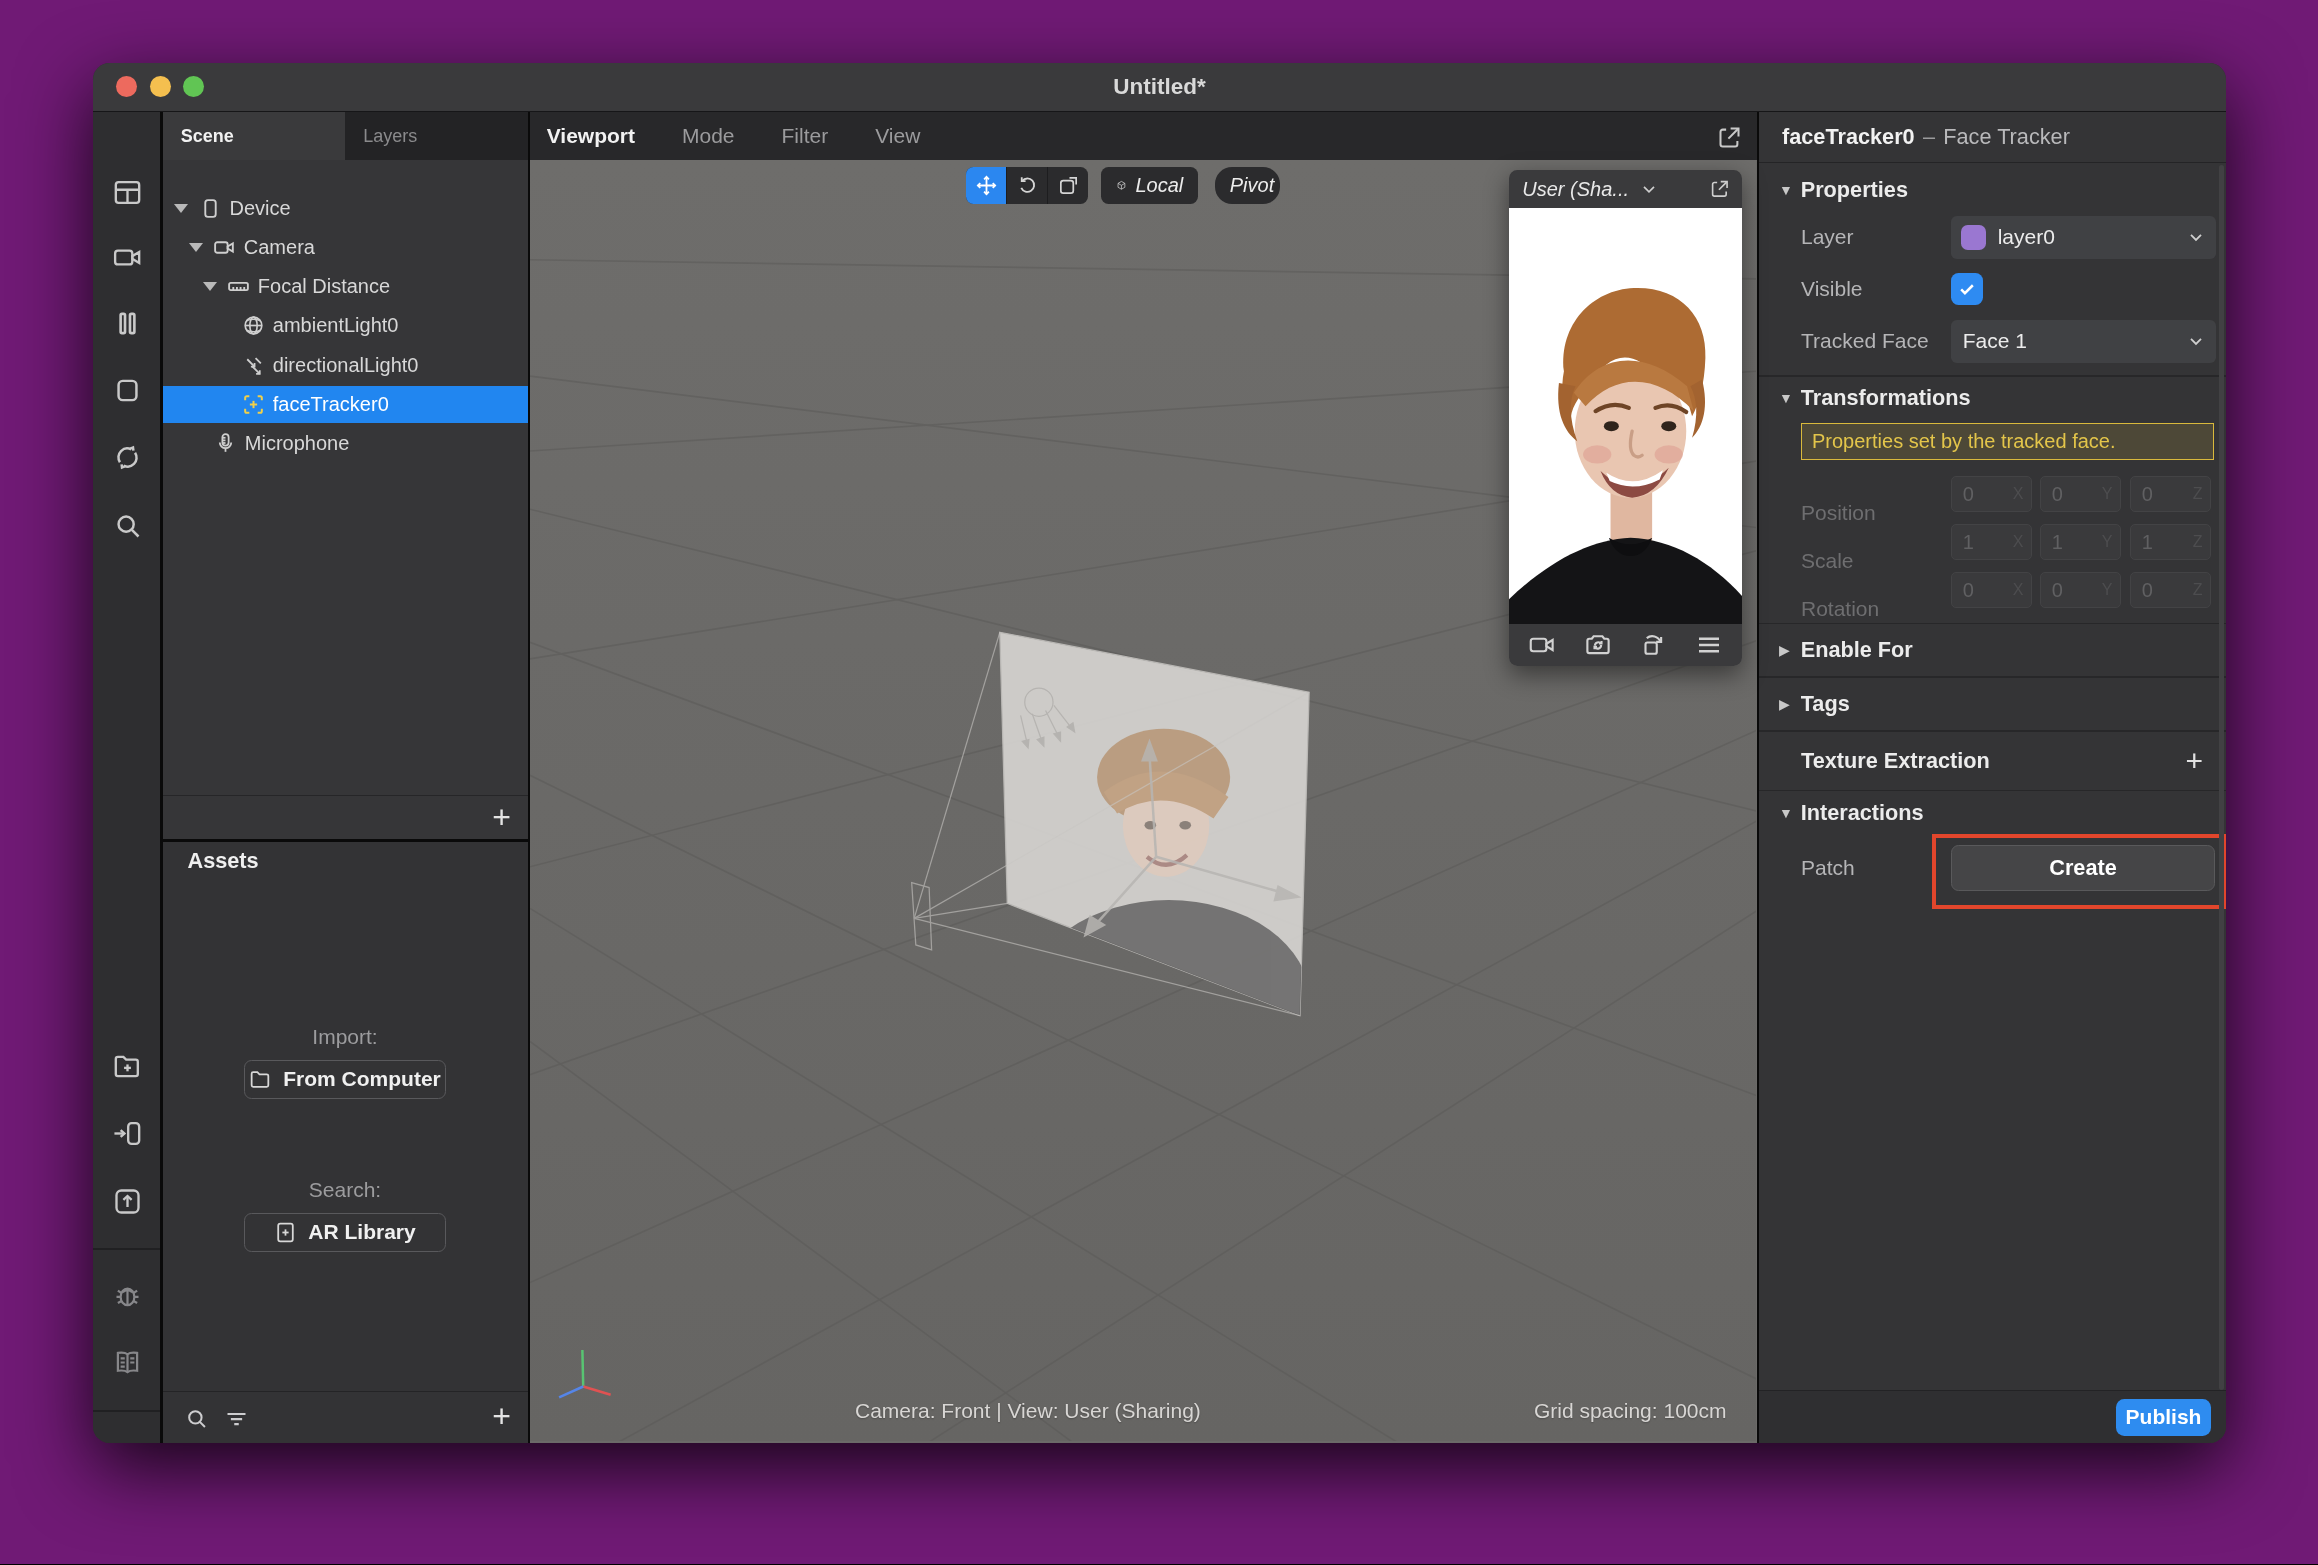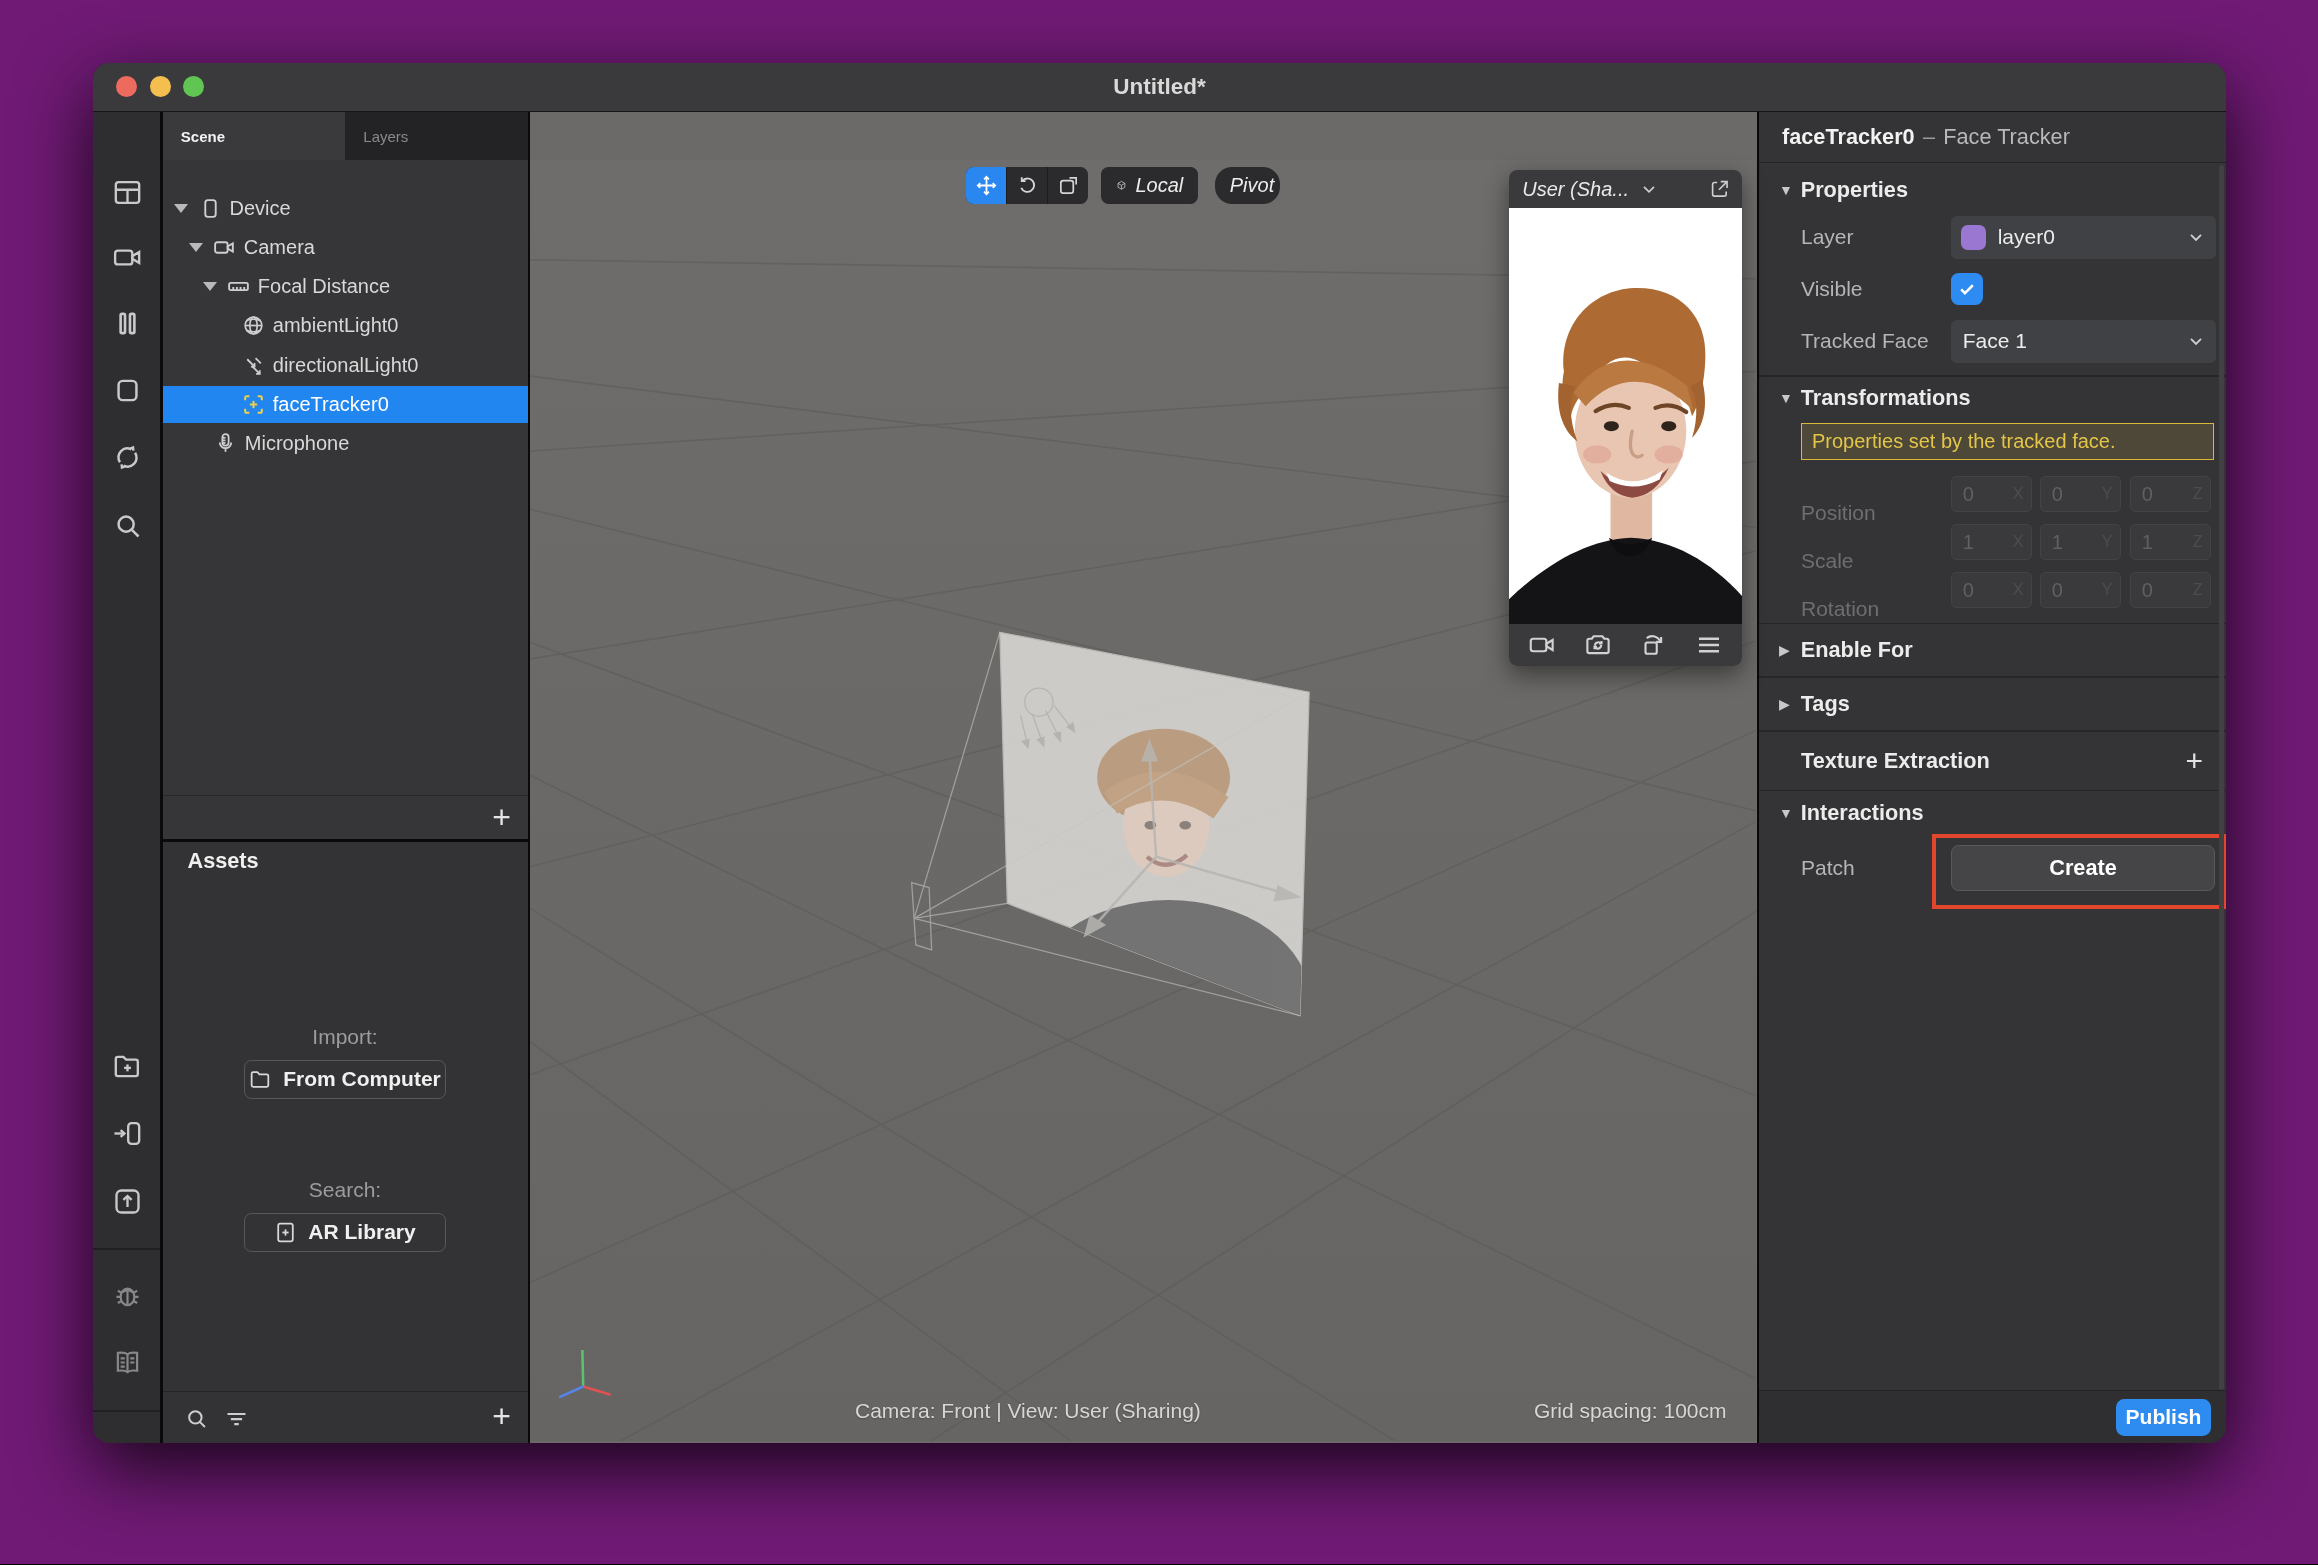--- a/index.html
+++ b/index.html
@@ -20,21 +20,21 @@
   .vdiv{width:2.5px;background:#0a0a0a;flex:none;}
   
   .strip{width:67px;background:#2e2e30;flex:none;position:relative;}
   .sicon{position:absolute;left:15px;width:38px;height:38px;color:#c9c9c9;display:flex;align-items:center;justify-content:center;}
   .sicon.dim{color:#87878a;}
   .sicon svg{width:33px;height:33px;}
   .strip-div{position:absolute;left:0;right:0;height:1.7px;background:#202022;}
   
   .leftpanels{width:365px;flex:none;display:flex;flex-direction:column;background:#343436;}
   .ptabs{height:48px;display:flex;flex:none;}
-  .ptab{flex:1;display:flex;align-items:center;padding-left:18.3px;font-size:15px;}
+  .ptab{flex:1;display:flex;align-items:center;padding-left:18.3px;font-size:18px;}
   .ptab.active{background:#3a3a3c;color:#f2f2f2;font-weight:bold;}
   .ptab.inactive{background:#232325;color:#8a8a8c;}
   .tree{height:635px;background:#363638;position:relative;flex:none;}
   .trow{position:absolute;left:0;right:0;height:37px;display:flex;align-items:center;color:#d8d8d8;font-size:20px;}
   .trow .tri{width:0;height:0;border-left:7.5px solid transparent;border-right:7.5px solid transparent;
              border-top:9.2px solid #b9b9b9;margin-right:0;flex:none;}
   .trow .ticon{display:flex;align-items:center;justify-content:center;width:28px;flex:none;color:#cfcfcf;margin:0 5px 0 8.3px;}
   .trow .ticon svg{width:25px;height:25px;}
   .trow.selected{background:#2186f0;color:#ffffff;}
   .trow.selected .ticon{color:#f0d04a;}
@@ -370,20 +370,31 @@
                 <line x1="10" y1="17" x2="14" y2="17"></line>
               </svg>
         </div>
         <div class="plus" style="position:absolute;right:16.7px;top:8.3px;">+</div>
       </div>
     </div>
 
     <div class="vdiv"></div>
 
     <div class="viewport">
+      <div class="vptabs">
+        <span class="vptab first">Viewport</span>
+        <span class="vptab">Mode</span>
+        <span class="vptab">Filter</span>
+        <span class="vptab">View</span>
+        <svg class="vp-pop" viewBox="0 0 24 24" fill="none" stroke="currentColor" stroke-width="1.8">
+              <path d="M9 5H6a2 2 0 0 0-2 2v11a2 2 0 0 0 2 2h11a2 2 0 0 0 2-2v-3"></path>
+              <path d="M13 4h7v7"></path>
+              <line x1="11" y1="13" x2="19.5" y2="4.5"></line>
+            </svg>
+      </div>
 
       <svg class="scene3d" viewBox="0 0 1475 1541" preserveAspectRatio="none">
         <defs>
           <linearGradient id="vpbg" x1="0" y1="0" x2="0" y2="1">
             <stop offset="0" stop-color="#6e6d6b"></stop>
                 <stop offset="1" stop-color="#666563"></stop>
           </linearGradient>
           <clipPath id="planeclip">
                 <polygon points="565,568 937,640 926,1029 574,894"></polygon>
               </clipPath>

